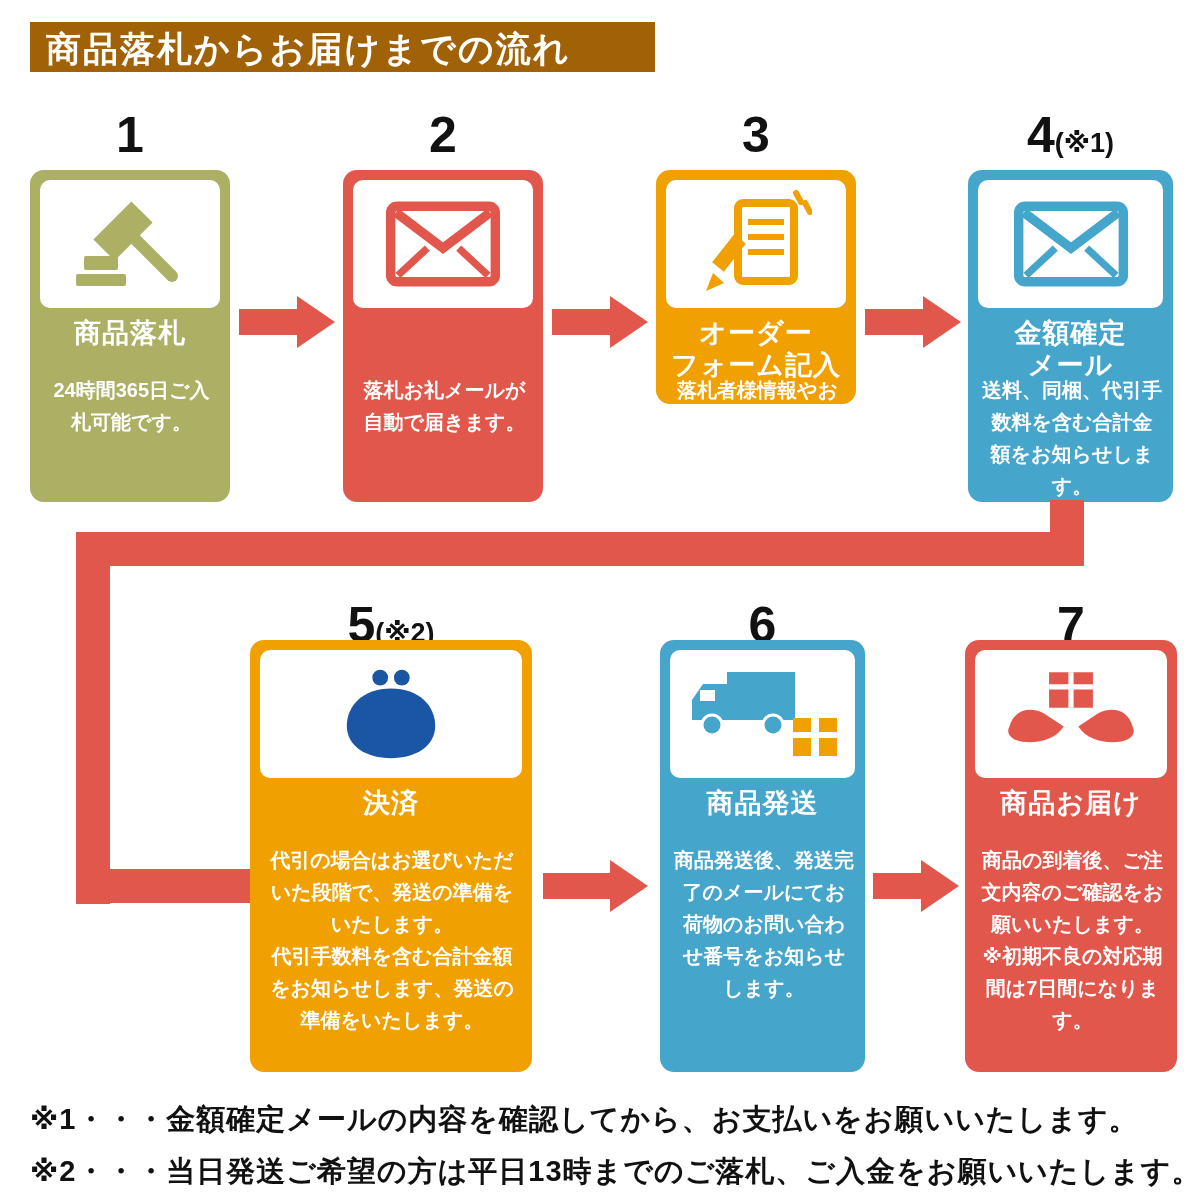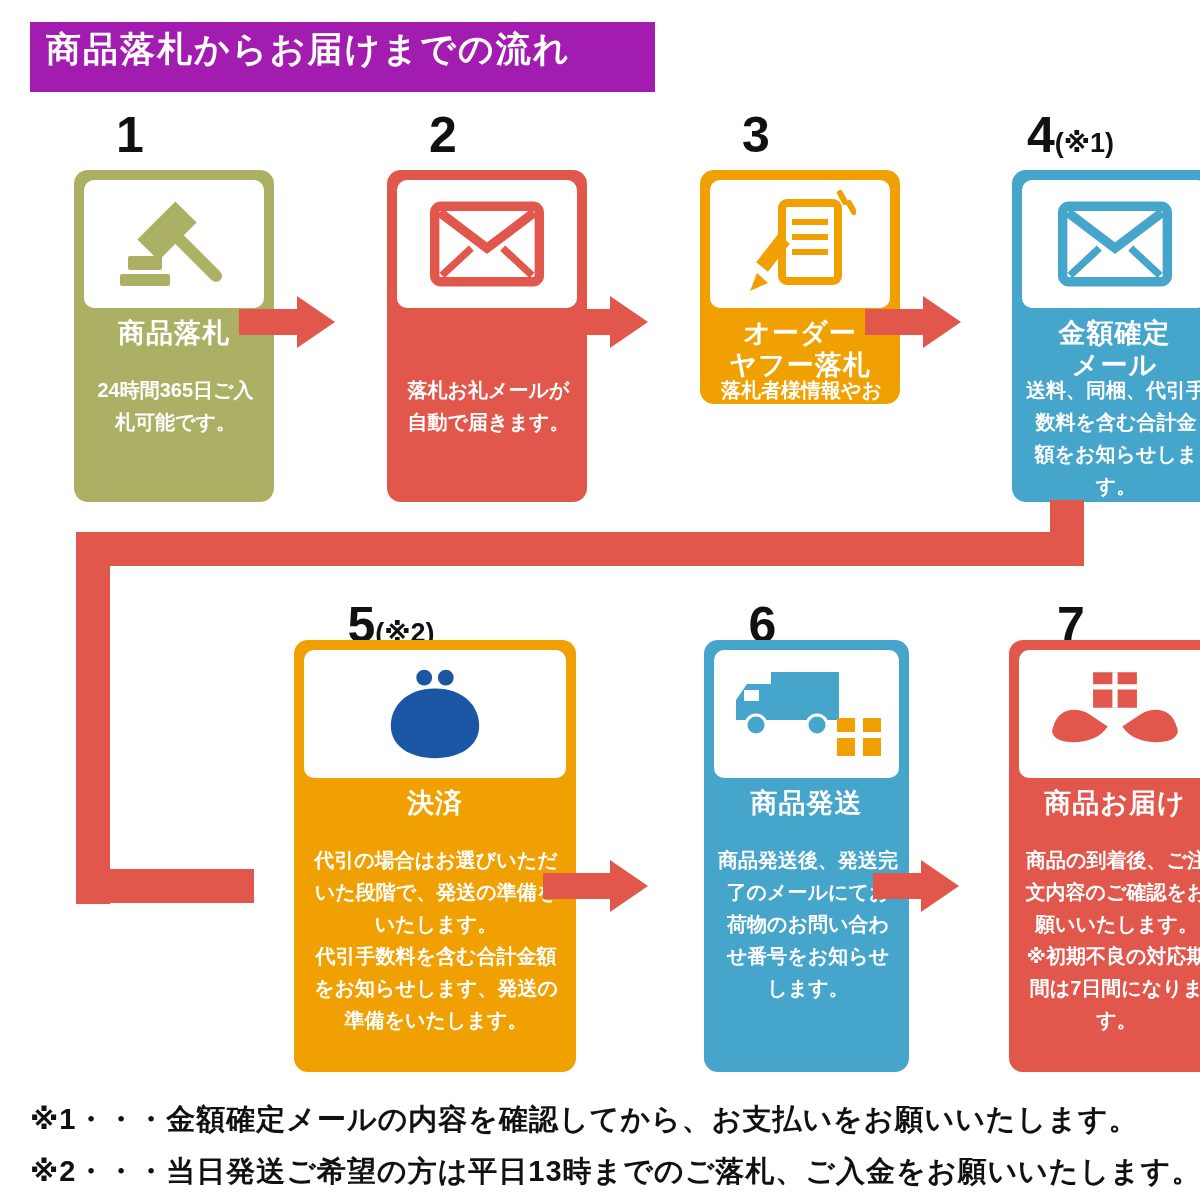--- a/index.html
+++ b/index.html
@@ -1,33 +1,33 @@
 <!DOCTYPE html>
 <html><head>
 <meta charset="utf-8">
 <style>
   * { margin:0; padding:0; box-sizing:border-box; }
   html,body { background:#ffffff; }
   body { font-family:"Liberation Sans","DejaVu Sans",sans-serif; color:#111; }
   .canvas { position:relative; width:1200px; height:1200px; background:#fff; overflow:hidden; }
 
   .titlebar {
-    position:absolute; left:30px; top:22px; width:625px; height:70px;
-    background:#a21caf; color:#fff; font-size:35px; font-weight:bold;
+    position:absolute; left:30px; top:22px; width:625px; height:50px;
+    background:#a16207; color:#fff; font-size:35px; font-weight:bold;
     line-height:54px; padding-left:16px; letter-spacing:2px;
   }
 
   .stepnum {
     position:absolute; top:108px; text-align:center; font-weight:bold;
     font-size:50px; line-height:1.1; color:#111; white-space:nowrap;
   }
   .stepnum.row2 { top:598px; }
   .stepnum .suffix { font-size:27px; font-weight:bold; }
 
-  .card { position:absolute; border-radius:14px; color:#fff;margin-left:44px; }
+  .card { position:absolute; border-radius:14px; color:#fff; }
   .c-olive  { background:#ABB064; }
   .c-red    { background:#E2574C; }
   .c-orange { background:#F0A000; }
   .c-blue   { background:#46A5CB; }
 
   .iconbox {
     position:absolute; left:10px; right:10px; top:10px; height:128px;
     background:#fff; border-radius:10px;
     display:flex; align-items:center; justify-content:center;
   }
@@ -104,21 +104,21 @@
         <line x1="40" y1="50" x2="18" y2="78" stroke="#F0A000" stroke-width="15"></line>
         <path d="M13 84 L6 102 L24 94 Z" fill="#F0A000"></path>
         <g stroke="#F0A000" stroke-width="6" stroke-linecap="round">
           <line x1="96" y1="4" x2="101" y2="13"></line>
           <line x1="105" y1="14" x2="110" y2="23"></line>
         </g>
       </svg>
     </div>
     <div class="card-title">
       <span class="tline">オーダー</span>
-        <span class="tline">ヤフー落札</span>
+        <span class="tline">フォーム記入</span>
     </div>
     <div class="card-body">落札者様情報やお届け先をご入力ください。</div>
   </div>
 
   <div class="card c-blue" style="left:968px;top:170px;width:205px;height:332px">
     <div class="iconbox">
       <svg width="118" height="90" viewBox="0 0 112 86">
         <rect x="6" y="7" width="100" height="72" rx="6" fill="none" stroke="#46A5CB" stroke-width="9"></rect>
         <path d="M11 13 L56 47 L101 13" fill="none" stroke="#46A5CB" stroke-width="9"></path>
         <path d="M13 73 L41 47 M99 73 L71 47" fill="none" stroke="#46A5CB" stroke-width="7"></path>

